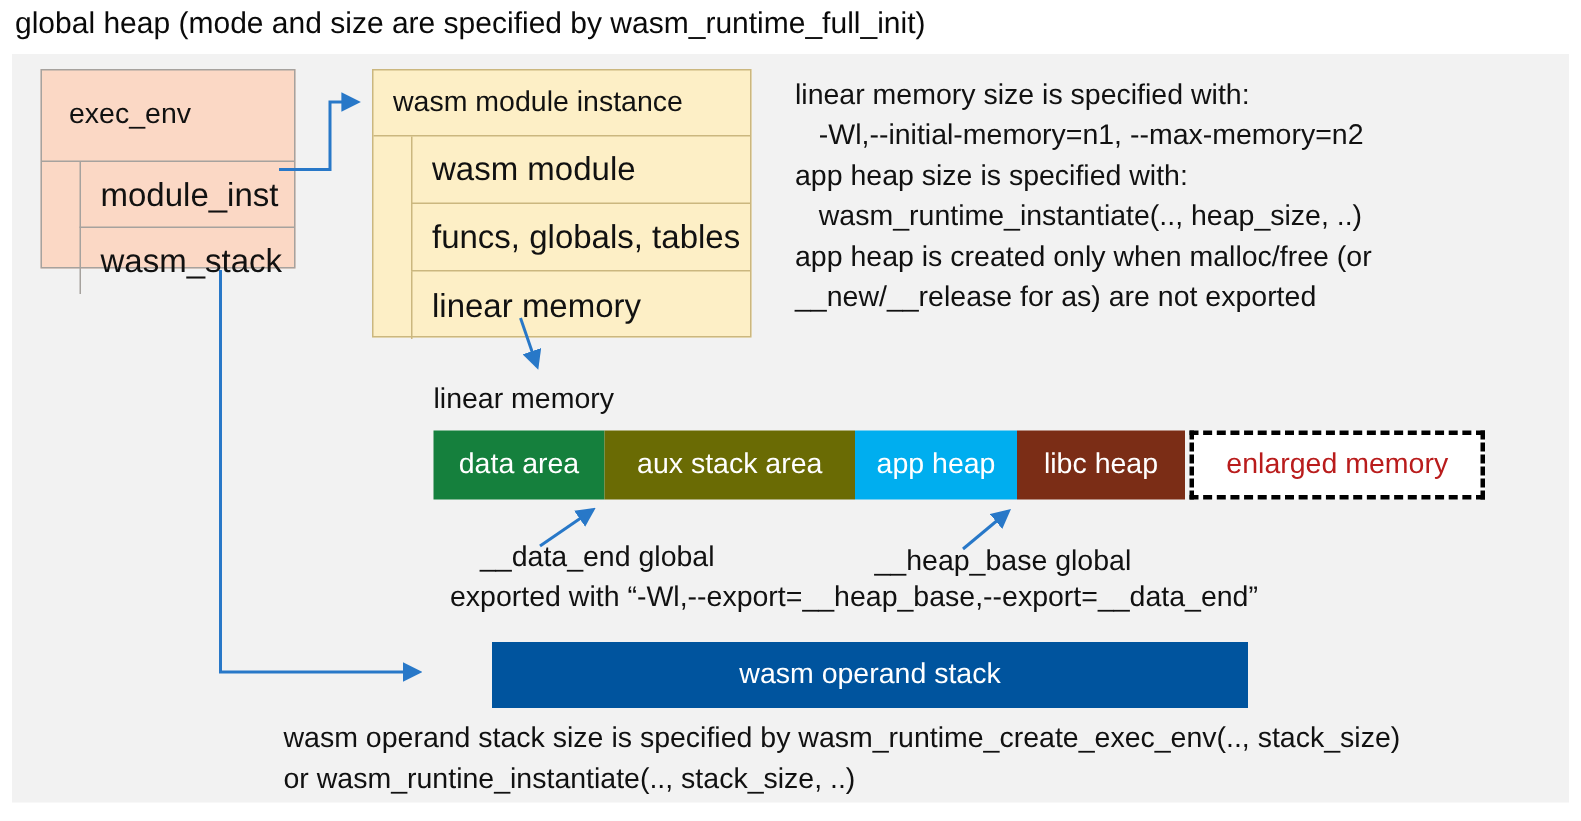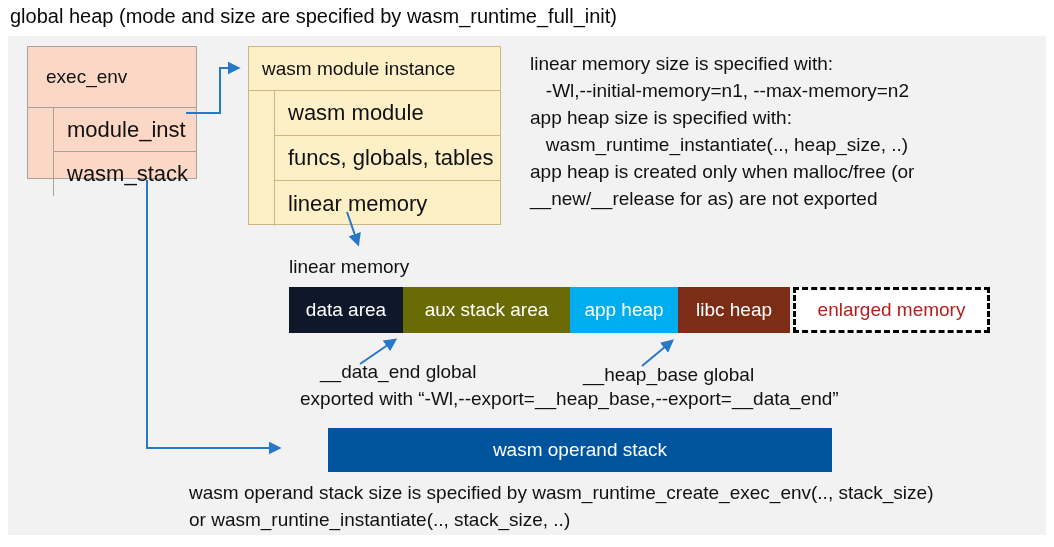--- a/index.html
+++ b/index.html
@@ -78,21 +78,21 @@
     <div>linear memory size is specified with:</div>
     <div>   -Wl,--initial-memory=n1, --max-memory=n2</div>
     <div>app heap size is specified with:</div>
     <div>   wasm_runtime_instantiate(.., heap_size, ..)</div>
     <div>app heap is created only when malloc/free (or</div>
     <div>__new/__release for as) are not exported</div>
   </div>
 
   <div class="abs" id="lm-label">linear memory</div>
 
-  <div class="seg" style="left: 289px; width: 114px; background-color: #0f172a;">
+  <div class="seg" style="left: 289px; width: 114px; background-color: #15803d;">
     <span>data area</span>
   </div>
   <div class="seg" style="left: 403px; width: 167px; background-color: rgb(106, 107, 4);">
     <span>aux stack area</span>
   </div>
   <div class="seg" style="left: 570px; width: 108px; background-color: rgb(0, 174, 239);">
     <span>app heap</span>
   </div>
   <div class="seg" style="left: 678px; width: 112px; background-color: rgb(123, 45, 22);">
     <span>libc heap</span>

